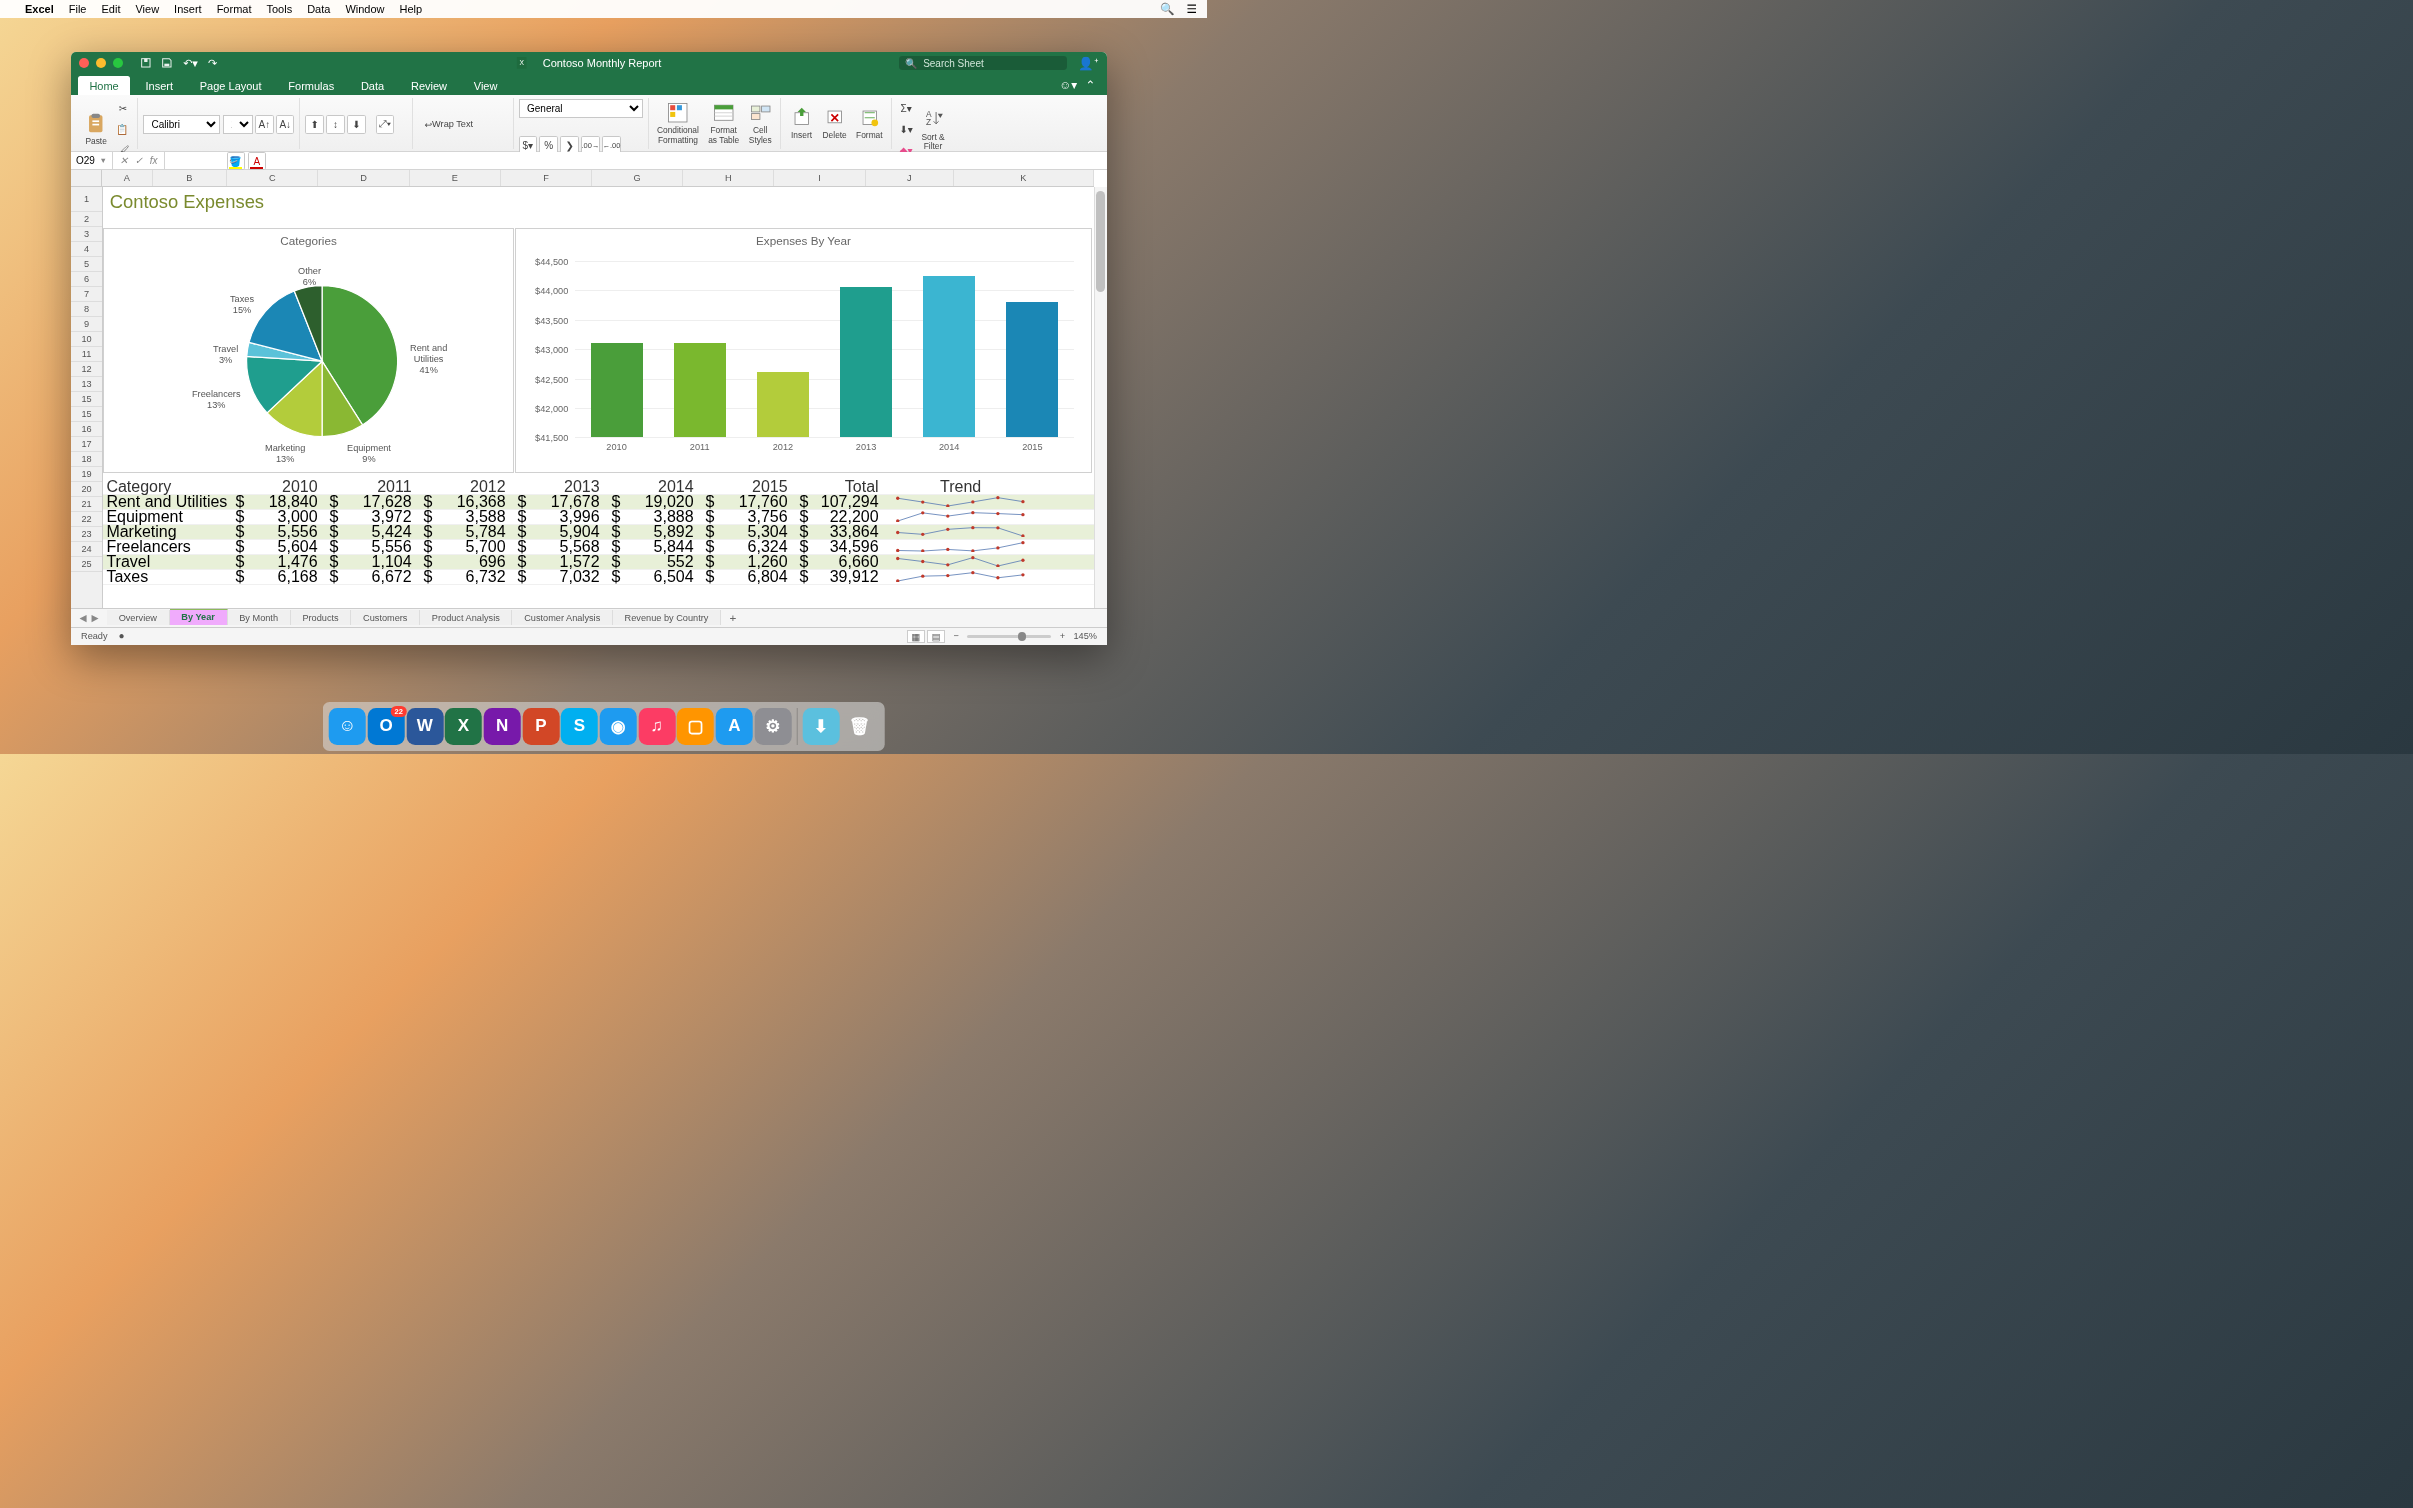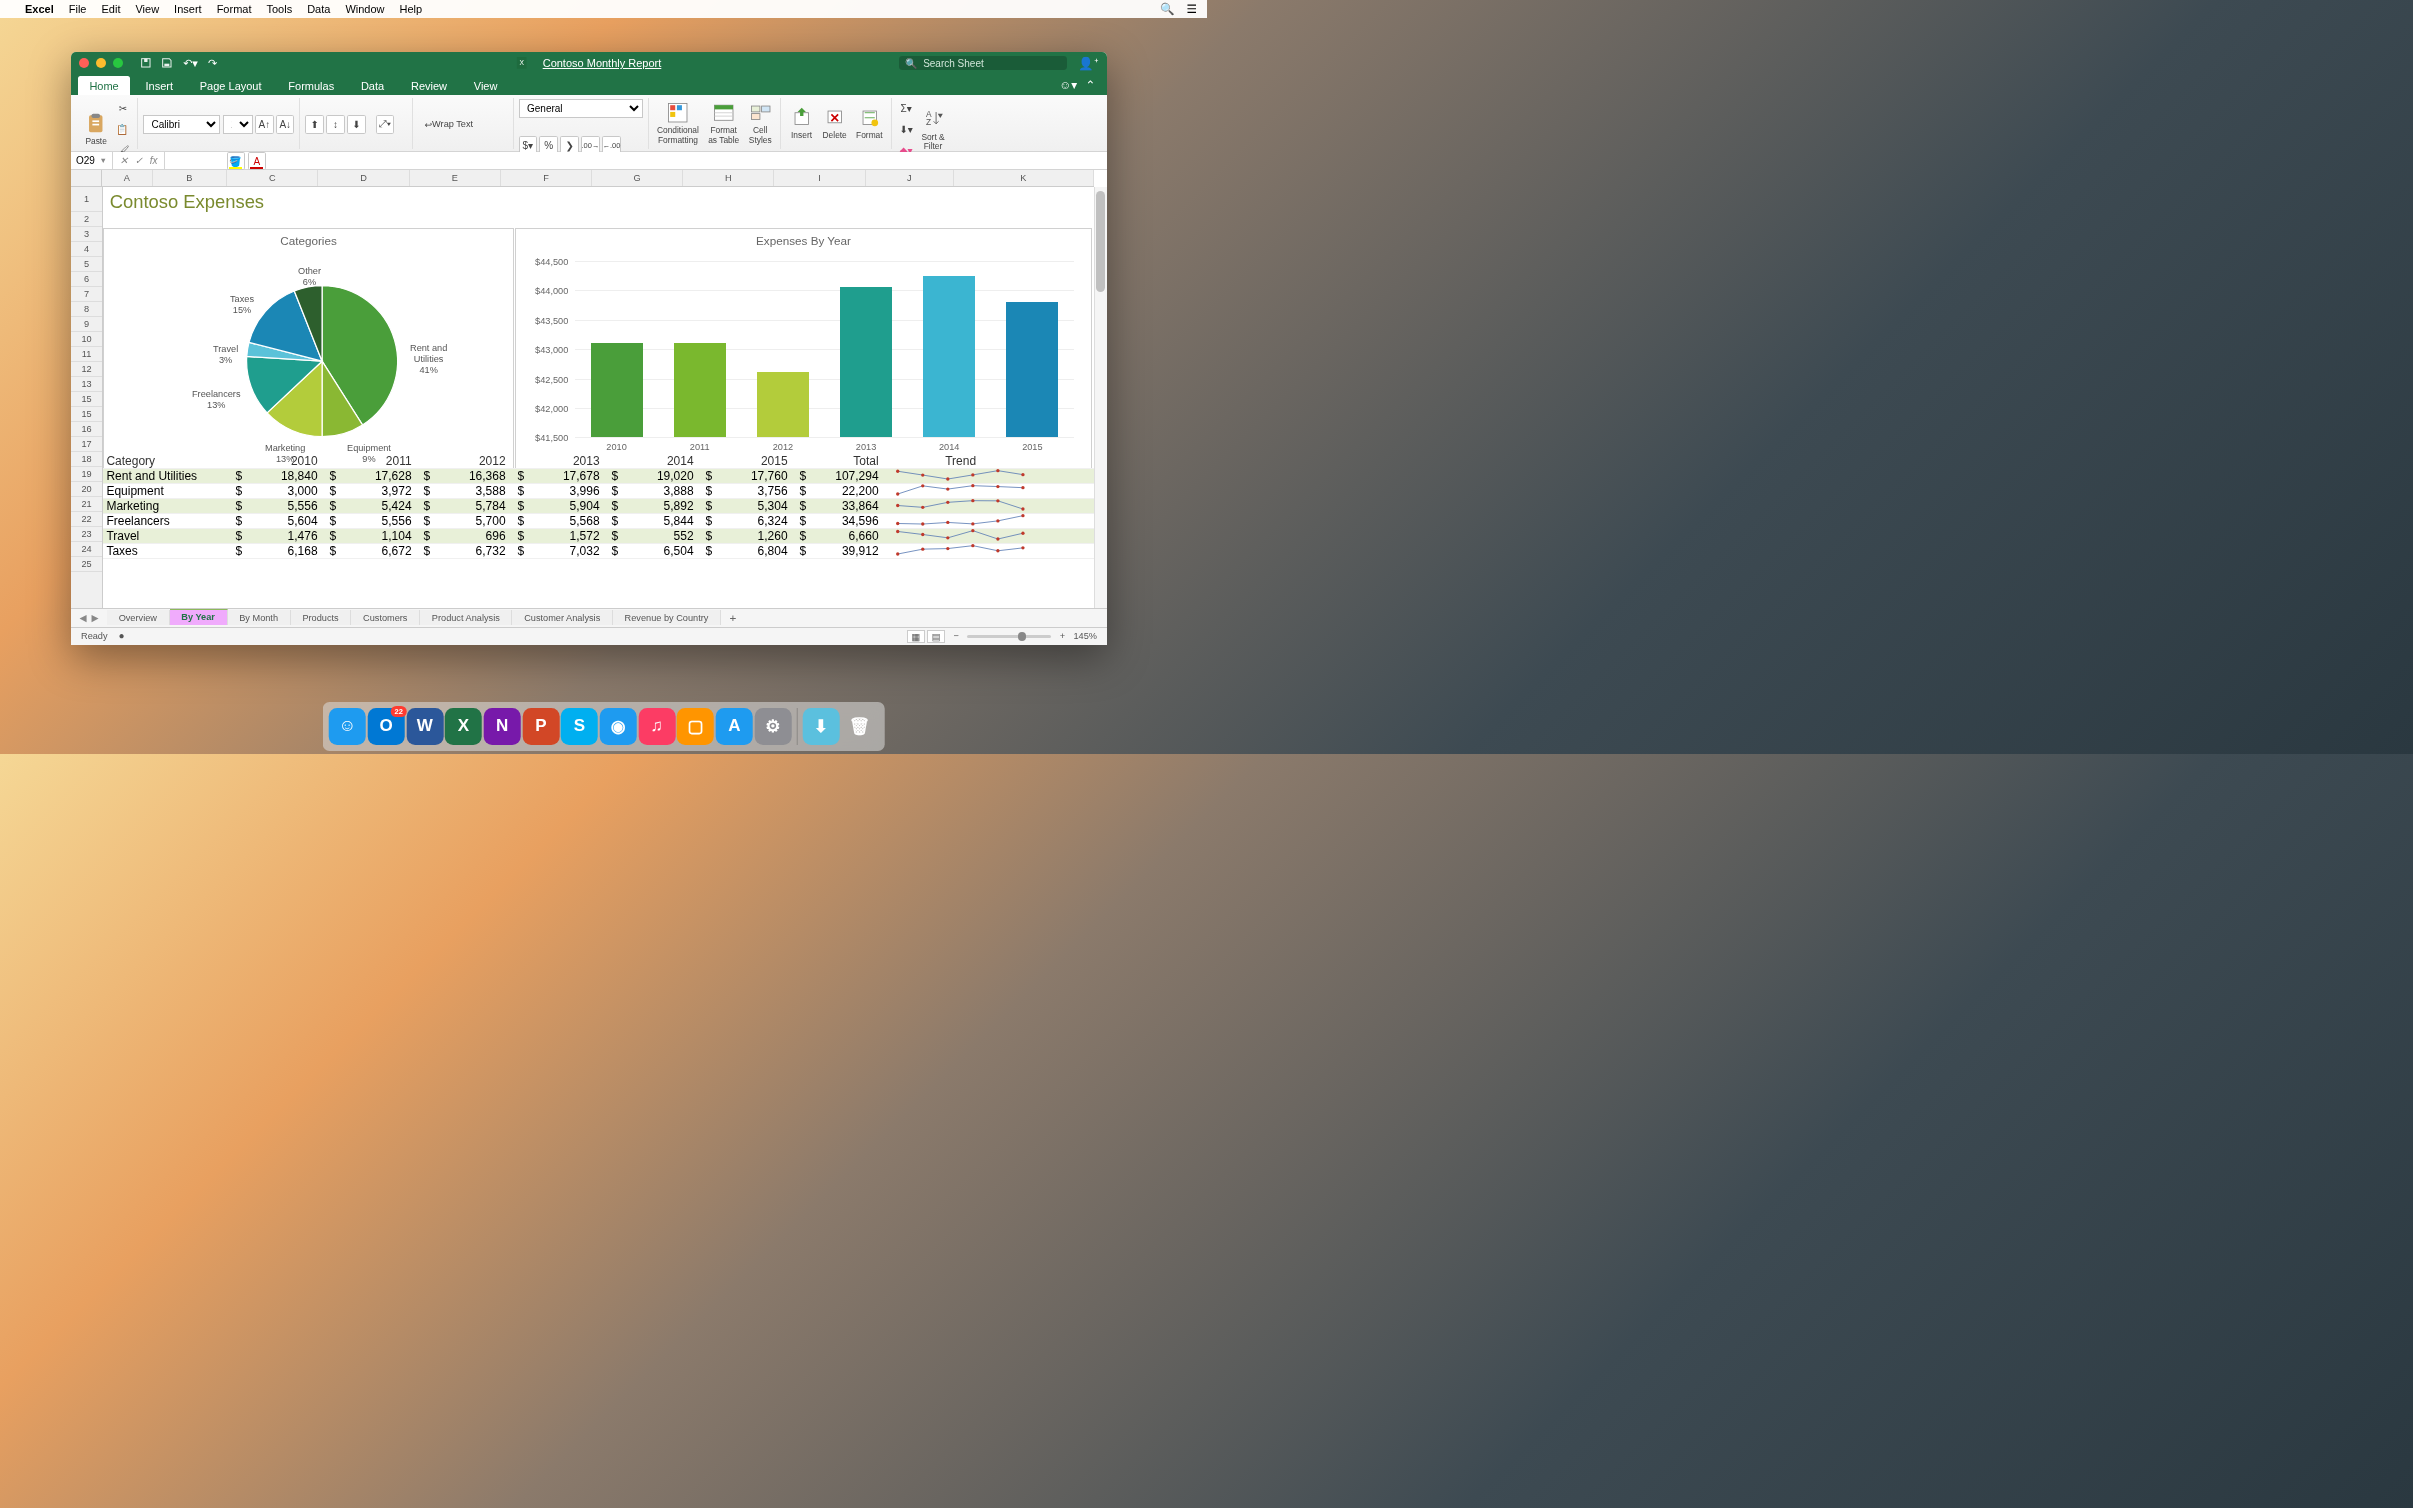--- a/index.html
+++ b/index.html
@@ -14,21 +14,21 @@
 
 .excel-window { position: absolute; left: 71px; top: 52px; width: 1036px; height: 593px; background: #fff; border-radius: 5px 5px 0 0; box-shadow: 0 12.6px 42px rgba(0,0,0,0.4); overflow: hidden; display: flex; flex-direction: column; }
 
 
 .titlebar { height: 22px; background: #217346; display: flex; align-items: center; padding: 0 8.4px; color: #fff; position: relative; }
 .traffic { display: flex; gap: 6.7px; }
 .traffic span { width: 10px; height: 10px; border-radius: 50%; display: block; }
 .tl-red { background: #ff5f57; } .tl-yel { background: #febc2e; } .tl-grn { background: #28c840; }
 .qat { display: flex; gap: 10px; margin-left: 17px; font-size: 11px; }
 .qat-icon { cursor: pointer; opacity: 0.9; fill: #fff; }
-.doc-title { position: absolute; left: 50%; transform: translateX(-50%); font-size: 11px; display: flex; align-items: flex-end; gap: 16px; text-decoration: underline; }
+.doc-title { position: absolute; left: 50%; transform: translateX(-50%); font-size: 11px; display: flex; align-items: flex-end; gap: 16px; }
 .title-right { margin-left: auto; display: flex; align-items: center; gap: 11.7px; }
 .search-sheet { background: rgba(0,0,0,0.2); border-radius: 3.4px; padding: 1.7px 6.7px; font-size: 10px; width: 168px; color: #d0e5d8; display: flex; align-items: center; gap: 5px; }
 
 
 .ribbon-tabs { height: 21px; background: #217346; display: flex; align-items: flex-end; padding-left: 6.7px; gap: 3.4px; }
 .ribbon-tab { padding: 3.4px 11.7px; font-size: 11px; color: #fff; cursor: pointer; border-radius: 2.5px 2.5px 0 0; }
 .ribbon-tab.active { background: #fff; color: #217346; font-weight: 500; }
 .ribbon-tabs .rt-right { margin-left: auto; display: flex; gap: 8.4px; padding-right: 11.7px; color: #fff; font-size: 11.7px; padding-bottom: 3.4px; }
 
 
@@ -76,21 +76,21 @@
 
 .bar-wrap { position: relative; width: 100%; height: 210px; padding: 8.4px 17px 25px 59px; }
 .bar-grid { position: absolute; left: 59px; right: 17px; top: 8.4px; bottom: 25px; }
 .bar-yline { position: absolute; left: 0; right: 0; border-top: 0.8px solid #eee; }
 .bar-ylabel { position: absolute; right: 100%; margin-right: 6.7px; font-size: 9.2px; color: #666; transform: translateY(-50%); white-space: nowrap; }
 .bar-bars { position: absolute; left: 0; right: 0; bottom: 0; top: 0; display: flex; justify-content: space-around; align-items: flex-end; }
 .bbar { width: 52px; }
 .bar-xlabel { position: absolute; top: 100%; margin-top: 5px; font-size: 9.2px; color: #666; width: 52px; text-align: center; }
 
 
-.data-table { position: absolute; top: 267px; left: 0; right: 0; font-size: 12px; }
+.data-table { position: absolute; top: 293px; left: 0; right: 0; font-size: 16px; }
 .dt-row { display: flex; height: 15px; align-items: center; border-bottom: 0.8px solid #f0f0f0; }
 .dt-row.header { font-weight: 400; color: #333; }
 .dt-row.alt { background: #e8f0d8; }
 .dt-cell { padding: 0 3.4px; overflow: hidden; white-space: nowrap; }
 .dt-cat { width: 129px; }
 .dt-yr { width: 94px; text-align: right; display: flex; }
 .dt-yr .cur { width: 17px; text-align: left; }
 .dt-yr .num { flex: 1; text-align: right; padding-right: 5px; }
 .dt-tot { width: 91px; text-align: right; display: flex; }
 .dt-tot .cur { width: 17px; text-align: left; }

